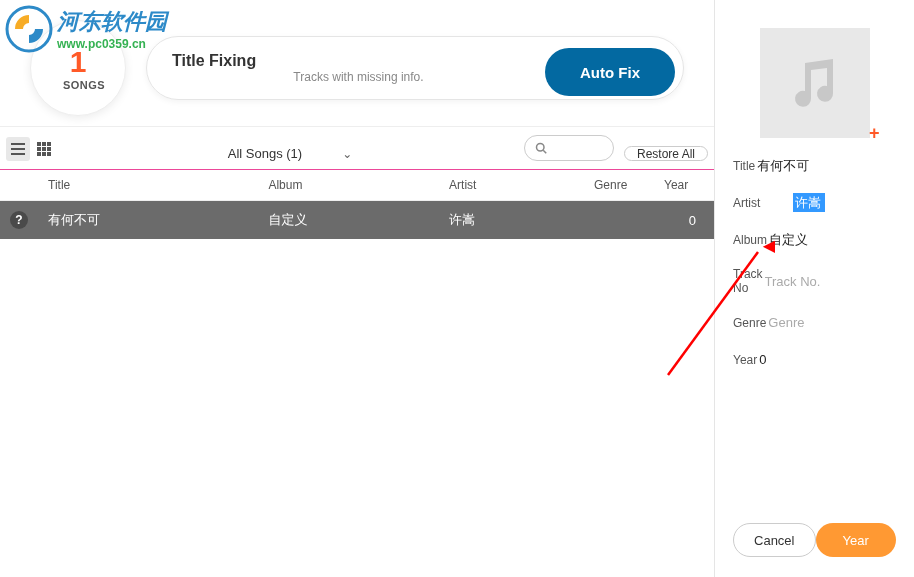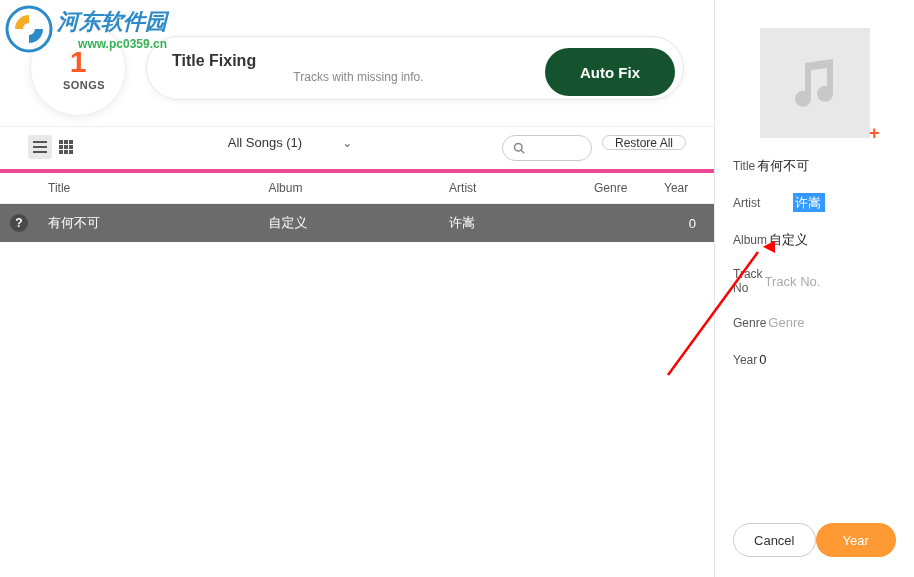--- a/index.html
+++ b/index.html
@@ -6,22 +6,22 @@
 body { width: 914px; height: 577px; background: #fff; display: flex; position: relative; overflow: hidden; }
 .main { flex: 1; display: flex; flex-direction: column; }
 .header-area { padding: 20px 30px 10px; display: flex; align-items: center; gap: 20px; }
 .song-circle { width: 96px; height: 96px; border-radius: 50%; background: #fff; border: 1px solid #eee; box-shadow: 0 2px 10px rgba(0,0,0,0.08); display: flex; flex-direction: column; align-items: center; justify-content: center; }
 .song-count { font-size: 30px; font-weight: bold; color: #ff5a28; }
 .song-label { font-size: 11px; font-weight: bold; color: #555; letter-spacing: 0.5px; margin-left: 12px; }
 .fix-bar { flex: 1; height: 64px; border: 1px solid #e5e5e5; border-radius: 32px; display: flex; align-items: center; padding: 0 8px 0 25px; box-shadow: 0 2px 6px rgba(0,0,0,0.05); }
 .fix-text { flex: 1; }
 .fix-title { font-size: 16px; font-weight: 600; color: #333; }
 .fix-sub { font-size: 12px; color: #888; text-align: center; }
-.auto-fix-btn { background: #14532d; color: #fff; border: none; border-radius: 26px; height: 48px; width: 130px; font-size: 15px; font-weight: 600; cursor: pointer; margin-top: 8px; }
-.toolbar { display: flex; align-items: flex-start; padding: 8px 28px; border-top: 1px solid #eee; border-bottom: 4px solid #ec4899; gap: 10px; }
+.auto-fix-btn { background: #0369a1; color: #fff; border: none; border-radius: 26px; height: 48px; width: 130px; font-size: 15px; font-weight: 600; cursor: pointer; margin-top: 8px; }
+.toolbar { display: flex; align-items: flex-end; padding: 8px 6px; border-top: 1px solid #eee; border-bottom: 1px solid #ec4899; gap: 10px; }
 .view-icons { display: flex; gap: 2px; }
 .view-btn { width: 24px; height: 24px; display: flex; align-items: center; justify-content: center; border-radius: 3px; cursor: pointer; color: #555; }
 .view-btn.active { background: #e8e8e8; }
 .filter-center { flex: 1; display: flex; justify-content: center; align-items: center; gap: 40px; }
 .filter-label { font-size: 13px; color: #333; }
 .chevron { color: #666; font-size: 12px; }
 .search-box { width: 90px; height: 26px; border: 1px solid #ccc; border-radius: 13px; display: flex; align-items: center; padding: 0 10px; color: #888; }
 .restore-btn { border: 1px solid #ccc; border-radius: 13px; height: 15px; padding: 0 12px; font-size: 12px; background: #fff; cursor: pointer; color: #333; }
 table { width: 100%; border-collapse: collapse; }
 thead th { text-align: left; font-size: 12px; font-weight: normal; color: #555; padding: 8px 10px; border-bottom: 1px solid #eee; }
@@ -36,21 +36,21 @@
 .field-label { width: 60px; font-size: 12px; color: #555; position: relative; }
 .field-input { flex: 1; border: none; font-size: 13px; color: #222; outline: none; background: transparent; padding: 2px; }
 .field-input::placeholder { color: #aaa; }
 .field-input.highlighted { background: #3399ff; color: #fff; }
 .red-arrow-tip { color: #ff0000; font-size: 16px; position: absolute; right: -8px; top: 3px; }
 .side-footer { margin-top: auto; display: flex; gap: 0; }
 .cancel-btn { flex: 1; border: 1px solid #ccc; border-radius: 17px; height: 34px; background: #fff; font-size: 13px; cursor: pointer; color: #333; }
 .save-btn { flex: 1; border: none; border-radius: 17px; height: 34px; background: #ff9933; color: #fff; font-size: 13px; cursor: pointer; }
 .watermark { position: absolute; top: 5px; left: 5px; display: flex; align-items: center; pointer-events: none; opacity: 0.95; }
 .wm-logo { width: 48px; height: 48px; }
-.wm-text { display: flex; flex-direction: column; margin-left: 4px; text-align: right; }
+.wm-text { display: flex; flex-direction: column; margin-left: 4px; }
 .wm-title { font-size: 22px; font-weight: bold; font-style: italic; color: #2284c6; }
 .wm-url { font-size: 12px; color: #2bae4a; font-weight: bold; }
 .red-arrow-svg { position: absolute; left: 663px; top: 240px; pointer-events: none; }
 </style>
 </head>
 <body>
 
 <div class="main">
   <div class="header-area">
     <div class="song-circle">

